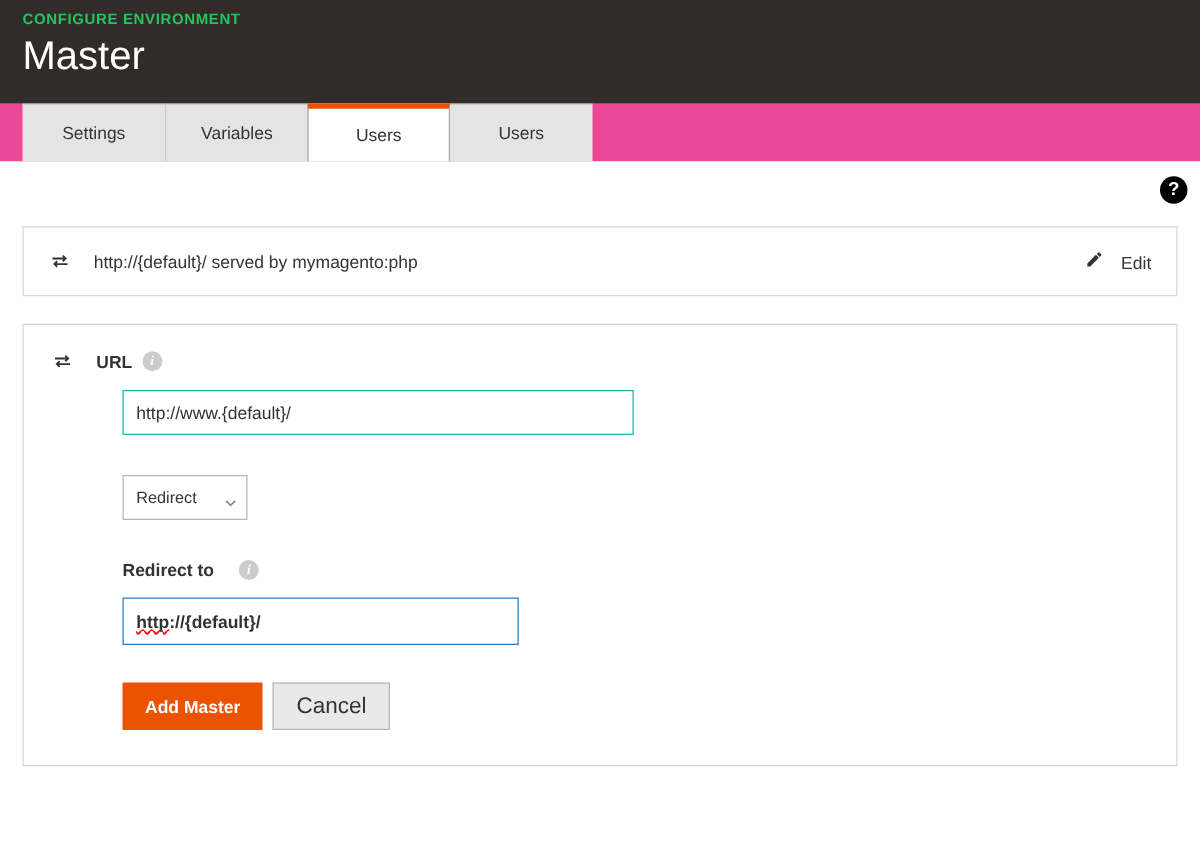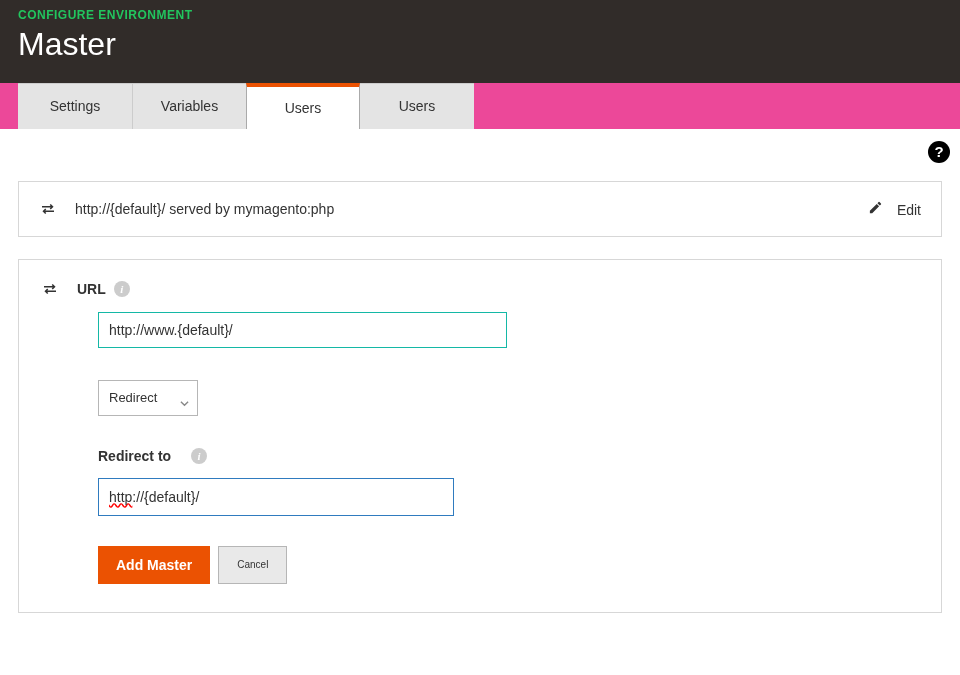--- a/index.html
+++ b/index.html
@@ -106,21 +106,21 @@
     .form-body { margin-left: 57px; }
     .text-input {
       width: 409px;
       height: 36px;
       border: 1px solid #14b8a6;
       padding: 0 10px;
       font-size: 14px;
       color: #333;
       margin-top: 14px;
     }
-    .text-input.focused { border: 1px solid #2f7bbf; width: 356px; height: 38px; }
+    .text-input.focused { border: 1px solid #2f7bbf; width: 317px; height: 38px; font-weight: bold; }
 
     .group { margin-top: 32px; }
     .select-wrap { position: relative; width: 100px; margin-top: 14px; }
     .select-box {
       width: 100px;
       height: 36px;
       border: 1px solid #b6b6b6;
       background: #fff;
       padding: 0 26px 0 10px;
       font-size: 13px;
@@ -145,21 +145,21 @@
       font-size: 14px;
       font-weight: 600;
       cursor: pointer;
     }
     .btn-secondary {
       background: #e9e9e9;
       color: #333;
       border: 1px solid #b6b6b6;
       height: 38px;
       padding: 0 18px;
-      font-size: 10px;
+      font-size: 18px;
       cursor: pointer;
     }
   </style>
 </head>
 <body>
 
 <div class="header">
   <div class="header-subtitle">CONFIGURE ENVIRONMENT</div>
   <div class="header-title">Master</div>
 </div>

